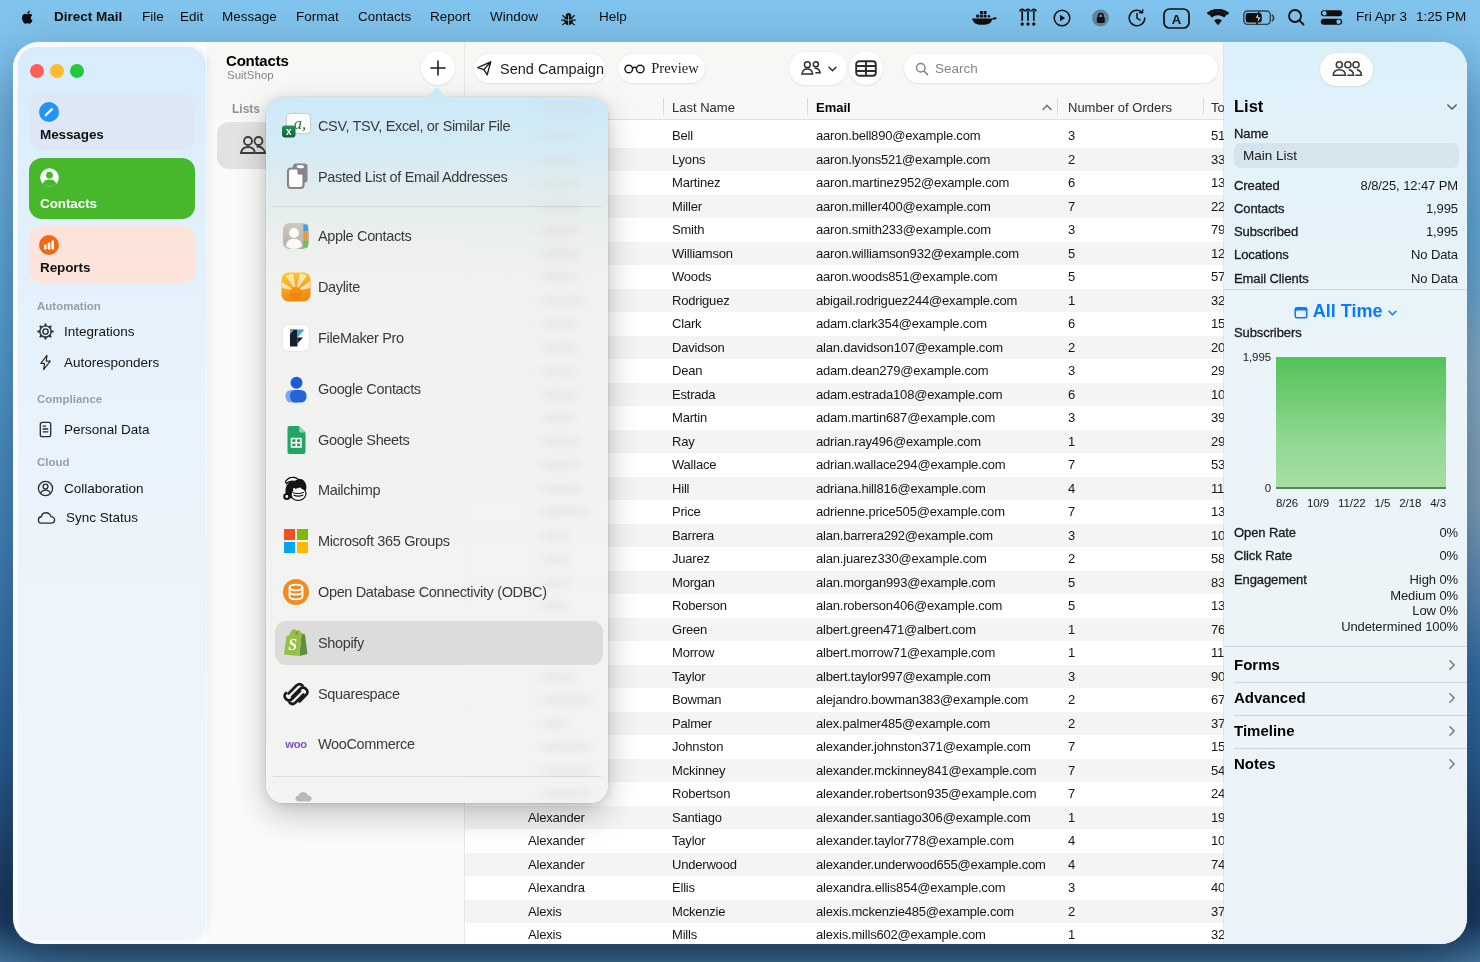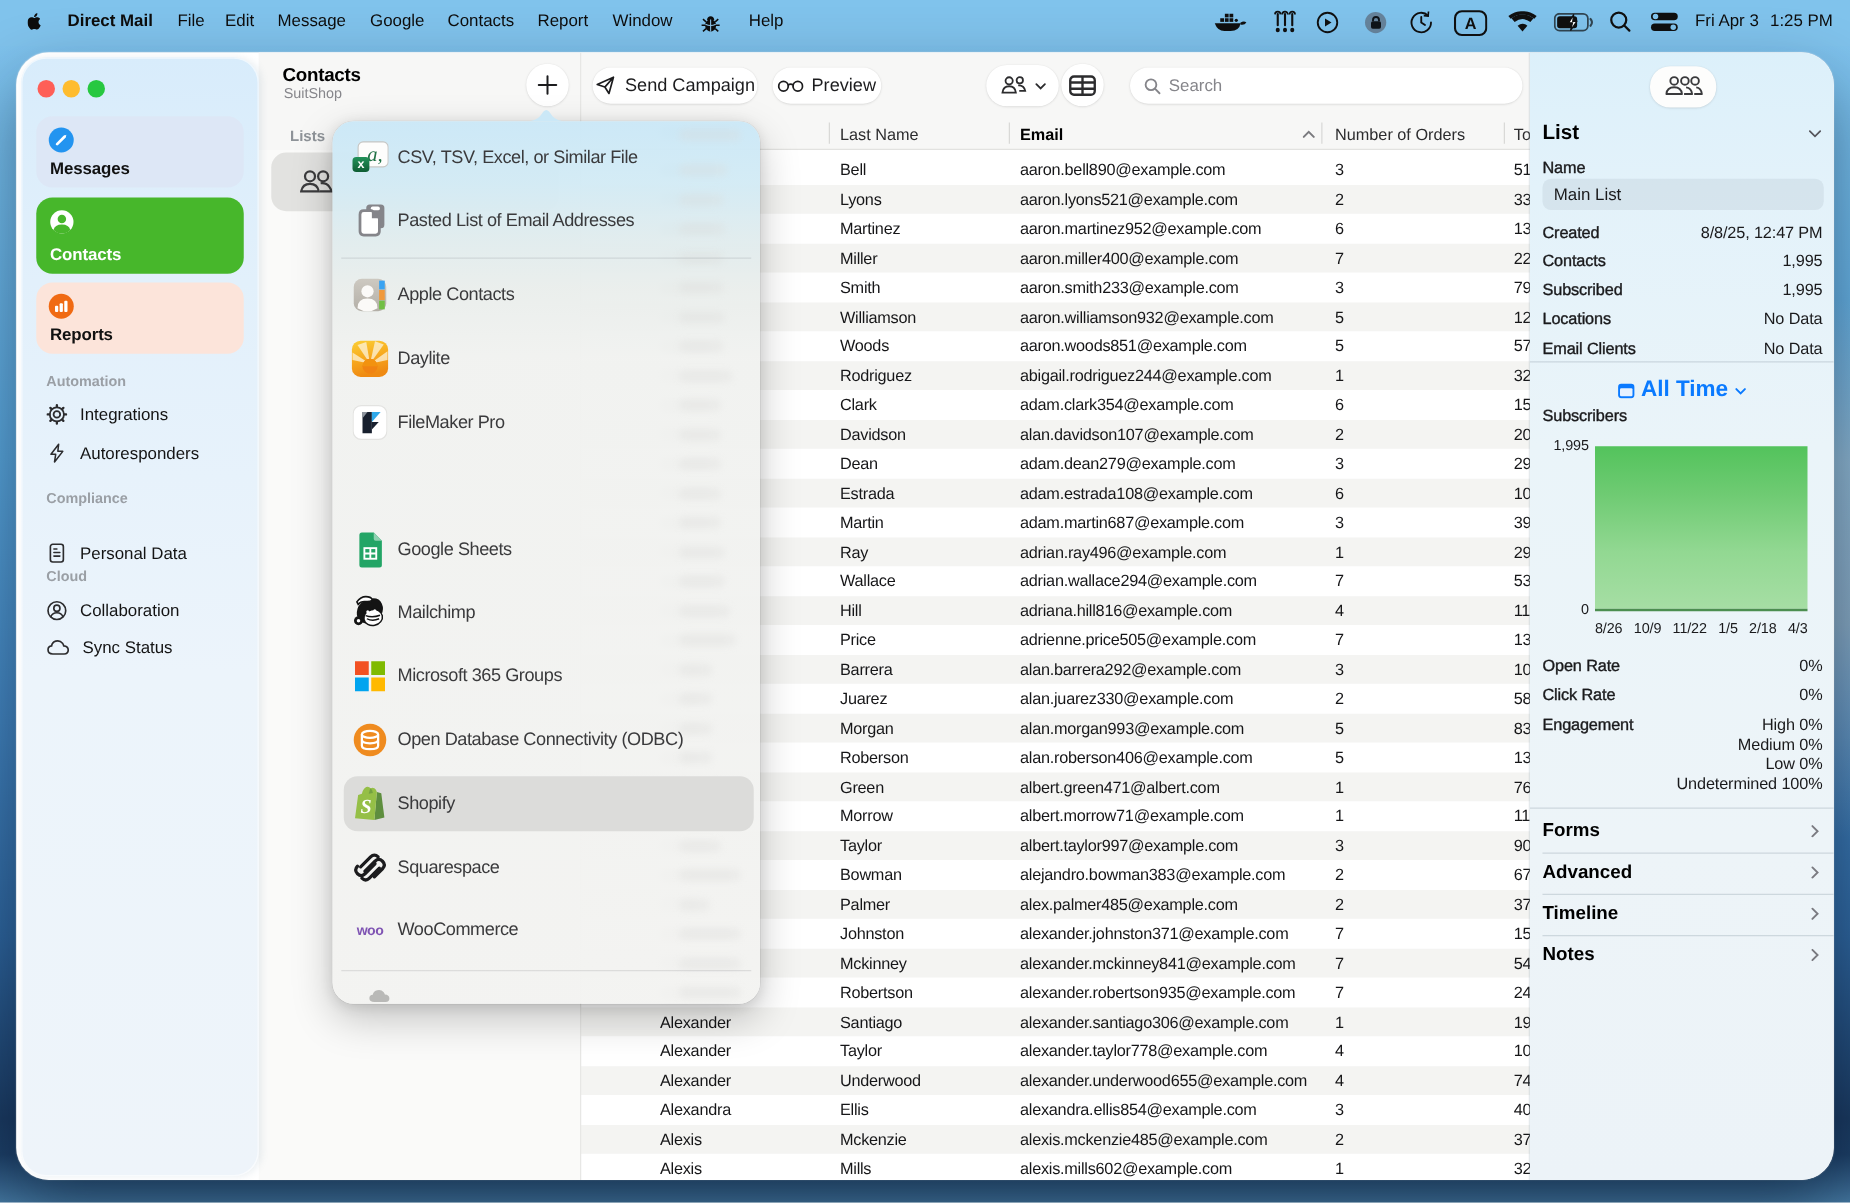--- a/index.html
+++ b/index.html
@@ -69,21 +69,21 @@
 <body>
 
 <div class="menubar">
   <svg class="mbs" style="left:22px;top:9.5px" width="11.5" height="14.5" viewBox="0 0 170 200">
       <path fill="#0d0d0d" d="M150.4 69.2c-1.1.9-20.6 11.9-20.6 36.4 0 28.4 24.9 38.4 25.7 38.7-.1.6-4 13.8-13.2 27.3-8.2 11.9-16.8 23.7-29.8 23.7s-16.4-7.6-31.4-7.6c-14.7 0-19.9 7.8-31.8 7.8s-20.2-11-29.8-24.5C8.5 155.2 0 130.6 0 107.3c0-37.4 24.3-57.2 48.2-57.2 12.7 0 23.3 8.3 31.3 8.3 7.6 0 19.5-8.8 34-8.8 5.5 0 25.3.5 36.9 19.6zM106.6 33.3c6-7.1 10.2-17 10.2-26.9 0-1.4-.1-2.8-.4-3.9-9.7.4-21.3 6.5-28.3 14.6-5.5 6.2-10.6 16.1-10.6 26.1 0 1.5.3 3 .4 3.5.6.1 1.6.2 2.6.2 8.7 0 19.7-5.8 26.1-13.6z"></path>
     </svg>
   <div class="mbi" style="left:54px;font-weight:bold">Direct Mail</div>
   <div class="mbi" style="left:142px">File</div>
   <div class="mbi" style="left:180px">Edit</div>
   <div class="mbi" style="left:222px">Message</div>
-  <div class="mbi" style="left:296px">Google</div>
+  <div class="mbi" style="left:296px">Format</div>
   <div class="mbi" style="left:358px">Contacts</div>
   <div class="mbi" style="left:430px">Report</div>
   <div class="mbi" style="left:490px">Window</div>
   <svg class="mbs" style="left:560px;top:10px" width="17" height="17" viewBox="0 0 20 20">
       <g stroke="#0d0d0d" stroke-width="1.4" fill="none">
         <path d="M5 12 L1.5 12 M18.5 12 L15 12 M5.7 8.8 L2.8 6.2 M14.3 8.8 L17.2 6.2 M5.7 15.2 L2.8 17.8 M14.3 15.2 L17.2 17.8"></path>
       </g>
       <ellipse cx="10" cy="12.2" rx="5.2" ry="5.8" fill="#0d0d0d"></ellipse>
       <path d="M6.6 7 Q7 3.6 10 3.6 Q13 3.6 13.4 7 Z" fill="#0d0d0d"></path>
       <path d="M10 6.5 L10 18 M5.2 11 Q10 13.5 14.8 11" stroke="#8ec6ea" stroke-width="1" fill="none"></path>
@@ -188,21 +188,21 @@
       <svg width="18" height="18" viewBox="0 0 18 18">
           <path d="M9 2 V16 M2 9 H16" stroke="#1c1c1e" stroke-width="1.6" stroke-linecap="round"></path>
         </svg>
     </div>
     <div class="pill" style="left:267px;width:132px;">
       <svg width="17" height="17" viewBox="0 0 19 19" style="margin-right:7px">
           <path d="M2 8.5 L16.5 2 L12.5 16.5 L8.8 10.8 Z M8.8 10.8 L16.5 2" fill="none" stroke="#1c1c1e" stroke-width="1.5" stroke-linejoin="round"></path>
         </svg>
       Send Campaign
     </div>
-    <div class="pill" style="left:411px;width:87px;">
+    <div class="pill" style="left:411px;width:87px;font-family:Liberation Serif, serif;">
       <svg width="21" height="12" viewBox="0 0 22 12" style="margin-right:6px">
           <g fill="none" stroke="#1c1c1e" stroke-width="1.5">
             <circle cx="5" cy="6" r="4"></circle>
             <circle cx="17" cy="6" r="4"></circle>
             <path d="M9 5 Q11 3.5 13 5"></path>
           </g>
         </svg>
       Preview
     </div>
     <div class="pill" style="left:582px;width:58px;border-radius:17px;height:33px;top:10px">
@@ -635,21 +635,21 @@
         </svg>
       Integrations
     </div>
     <div class="sitem" style="top:308px">
       <svg width="17" height="17" viewBox="0 0 18 18">
           <path d="M10.5 1.5 L4 10 L8 10 L7 16.5 L14 7.5 L9.8 7.5 Z" fill="none" stroke="#2c2c2e" stroke-width="1.3" stroke-linejoin="round"></path>
         </svg>
       Autoresponders
     </div>
     <div class="sechead" style="top:347px">Compliance</div>
-    <div class="sitem" style="top:388px">
+    <div class="sitem" style="top:375px">
       <svg width="17" height="17" viewBox="0 0 18 18">
           <g fill="none" stroke="#2c2c2e" stroke-width="1.4">
             <rect x="3.5" y="1.5" width="11" height="15" rx="2"></rect>
             <path d="M6.5 5.5 H9 M6.5 8.5 H11.5 M6.5 11.5 H11.5" stroke-linecap="round"></path>
           </g>
         </svg>
       Personal Data
     </div>
     <div class="sechead" style="top:410px">Cloud</div>
     <div class="sitem" style="top:434px">
@@ -784,20 +784,30 @@
           <svg width="28" height="28" viewBox="0 0 28 28">
 <rect x="0.5" y="0.5" width="27" height="27" rx="6.5" fill="#fff" stroke="#e3e3e1" stroke-width="0.9"></rect>
 <path d="M 8 5.5 L 15.5 5.5 L 15.5 22.5 L 8 22.5 Z" fill="#18202e"></path>
 <path d="M 8 5.5 L 12 5.5 L 8 10.5 Z" fill="#8e959e"></path>
 <path d="M 15.5 5.5 L 22.5 5.5 L 15.5 13.5 Z" fill="#2fa9ea"></path>
 <path d="M 15.5 13.5 L 21 13.5 L 15.5 19.5 Z" fill="#18202e"></path>
 </svg>
         </span>
         <span class="mlabel">FileMaker Pro</span>
       </div>
+<div class="mitem" style="top:267.0px">
+        <span class="mico">
+          <svg width="28" height="28" viewBox="0 0 28 28">
+<circle cx="14.5" cy="7.8" r="6" fill="#1b5dd7"></circle>
+<rect x="3.5" y="15" width="16" height="12.5" rx="5.5" fill="#7ba6f5"></rect>
+<rect x="8" y="15" width="16.5" height="12.5" rx="5.5" fill="#2463da"></rect>
+</svg>
+        </span>
+        <span class="mlabel">Google Contacts</span>
+      </div>
 <div class="mitem" style="top:318.0px">
         <span class="mico">
           <svg width="24" height="30" viewBox="0 0 24 30">
 <path d="M 3.5 3 Q 3.5 1 5.5 1 L 15 1 L 21.5 7.5 L 21.5 27 Q 21.5 29 19.5 29 L 5.5 29 Q 3.5 29 3.5 27 Z" fill="#23a566"></path>
 <path d="M 15 1 L 21.5 7.5 L 16.5 7.5 Q 15 7.5 15 6 Z" fill="#8ed1b1"></path>
 <g fill="none" stroke="#fff" stroke-width="1.5">
 <rect x="7.5" y="13.5" width="9.5" height="8.5"></rect>
 <line x1="7.5" y1="17.75" x2="17" y2="17.75"></line>
 <line x1="12.25" y1="13.5" x2="12.25" y2="22"></line>
 </g>

